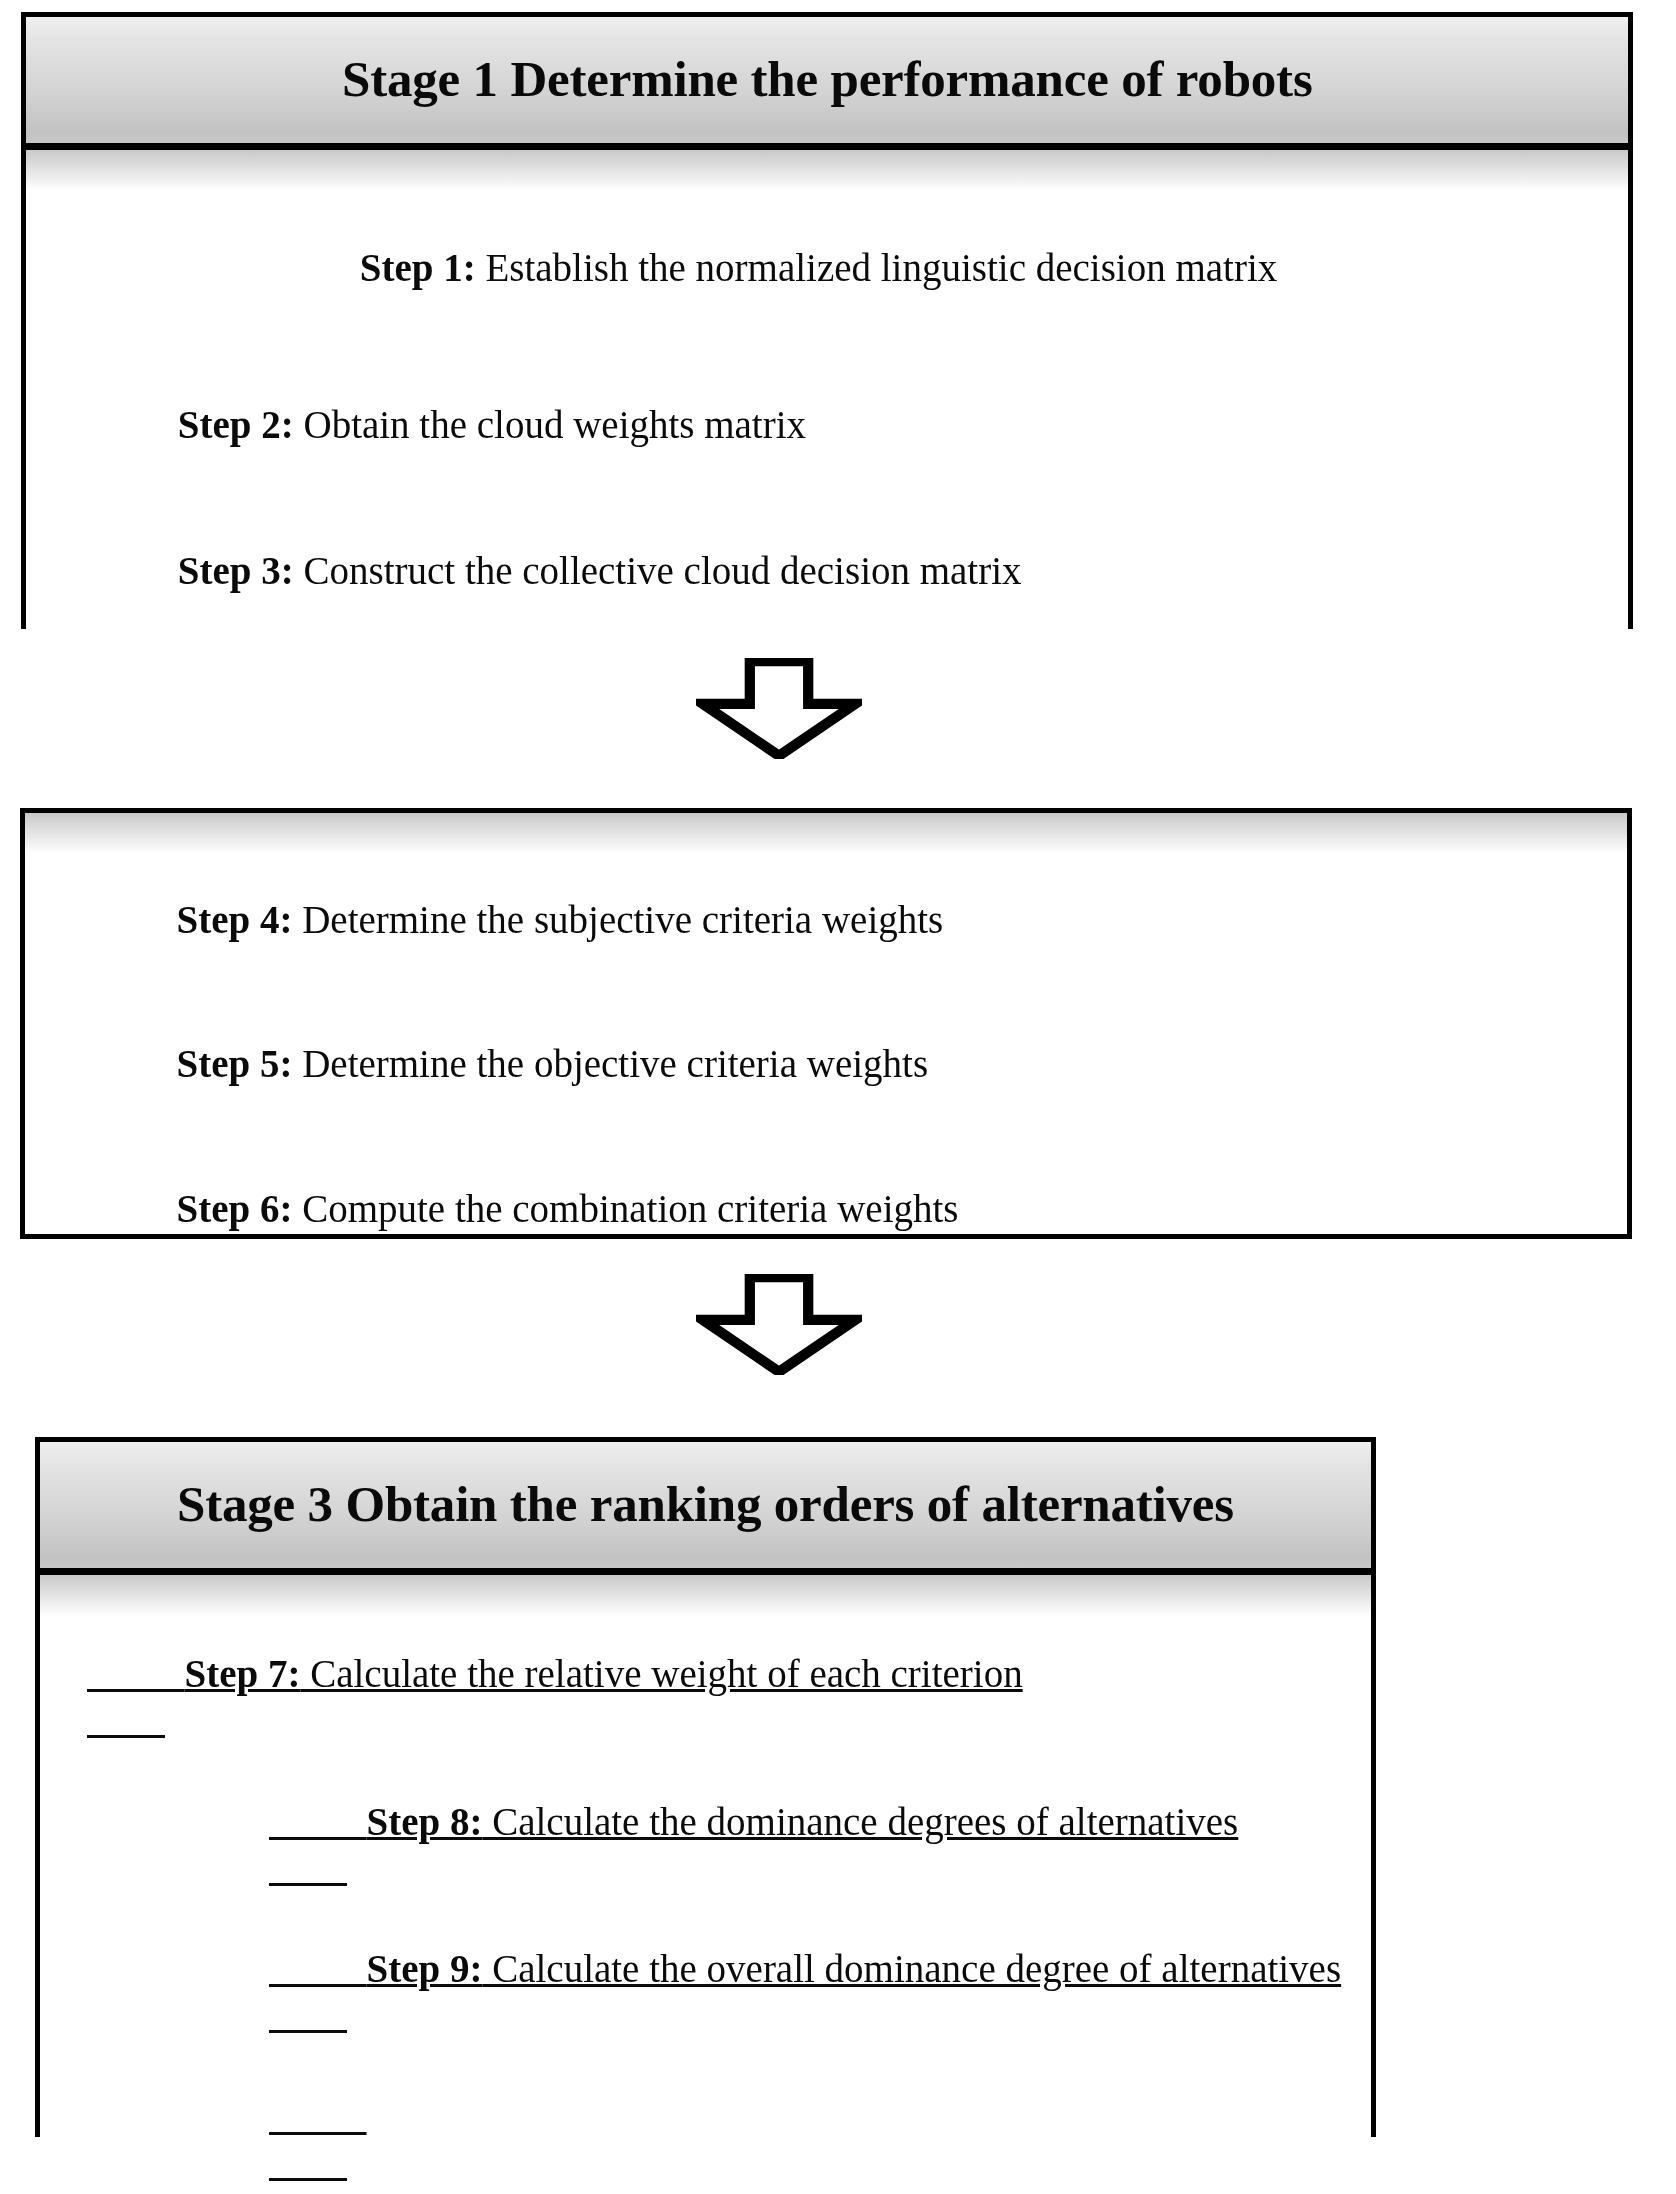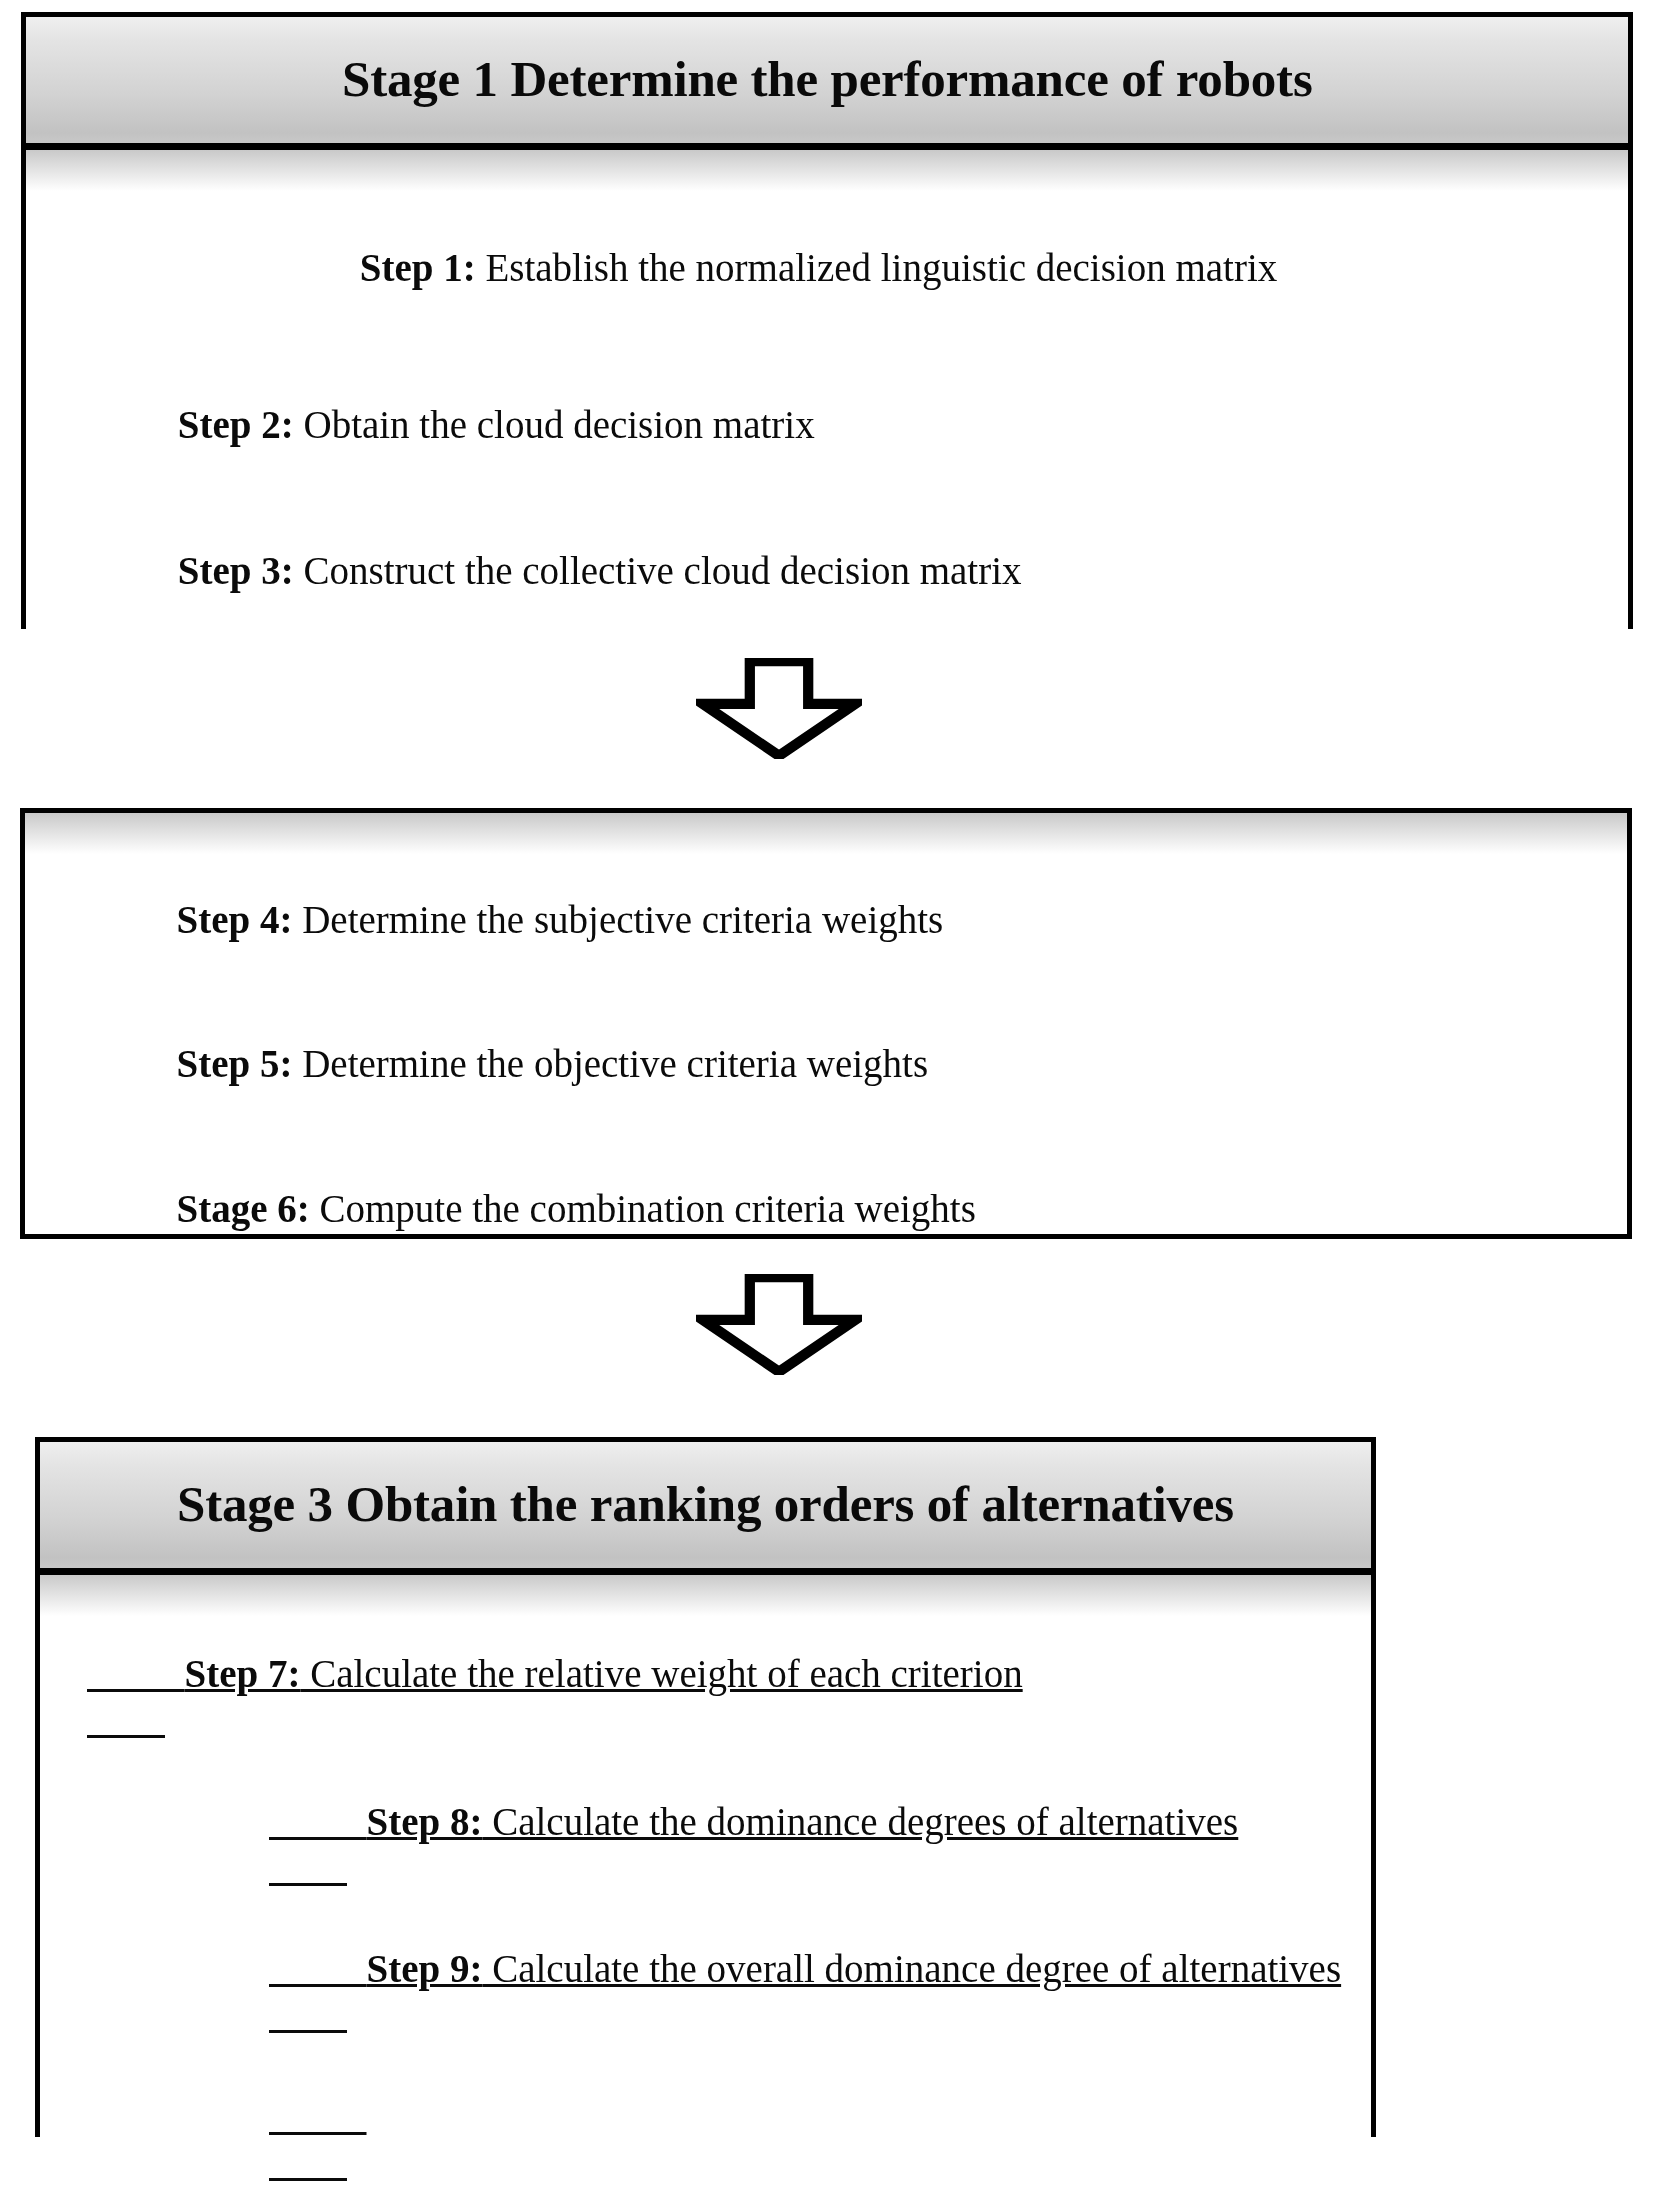--- a/index.html
+++ b/index.html
@@ -120,21 +120,21 @@
   <div class="stage-box" id="stage-1">
     <div class="stage-header">
       <span class="stage-header-title">Stage 1 Determine the performance of robots</span>
     </div>
     <div class="stage-body">
       <ul class="steps">
         <li class="step wrap">
           <span class="step-label">Step 1:</span><span class="step-text"> Establish the normalized linguistic decision matrix</span>
         </li>
         <li class="step">
-          <span class="step-label">Step 2:</span><span class="step-text"> Obtain the cloud decision matrix</span>
+          <span class="step-label">Step 2:</span><span class="step-text"> Obtain the cloud weights matrix</span>
         </li>
         <li class="step">
           <span class="step-label">Step 3:</span><span class="step-text"> Construct the collective cloud decision matrix</span>
         </li>
       </ul>
     </div>
   </div>
 
   <div class="arrow-down" id="arrow-1">
     <svg viewBox="0 0 210 128" xmlns="http://www.w3.org/2000/svg">
@@ -145,21 +145,21 @@
   <div class="stage-box" id="stage-2">
     <div class="stage-body">
       <ul class="steps">
         <li class="step">
           <span class="step-label">Step 4:</span><span class="step-text"> Determine the subjective criteria weights</span>
         </li>
         <li class="step">
           <span class="step-label">Step 5:</span><span class="step-text"> Determine the objective criteria weights</span>
         </li>
         <li class="step">
-          <span class="step-label">Stage 6:</span><span class="step-text"> Compute the combination criteria weights</span>
+          <span class="step-label">Step 6:</span><span class="step-text"> Compute the combination criteria weights</span>
         </li>
       </ul>
     </div>
   </div>
 
   <div class="arrow-down" id="arrow-2">
     <svg viewBox="0 0 210 128" xmlns="http://www.w3.org/2000/svg">
       <polygon points="68,4 142,4 142,58 202,58 105,124 8,58 68,58" fill="#ffffff" stroke="#000000" stroke-width="13" stroke-linejoin="miter"></polygon>
     </svg>
   </div>

